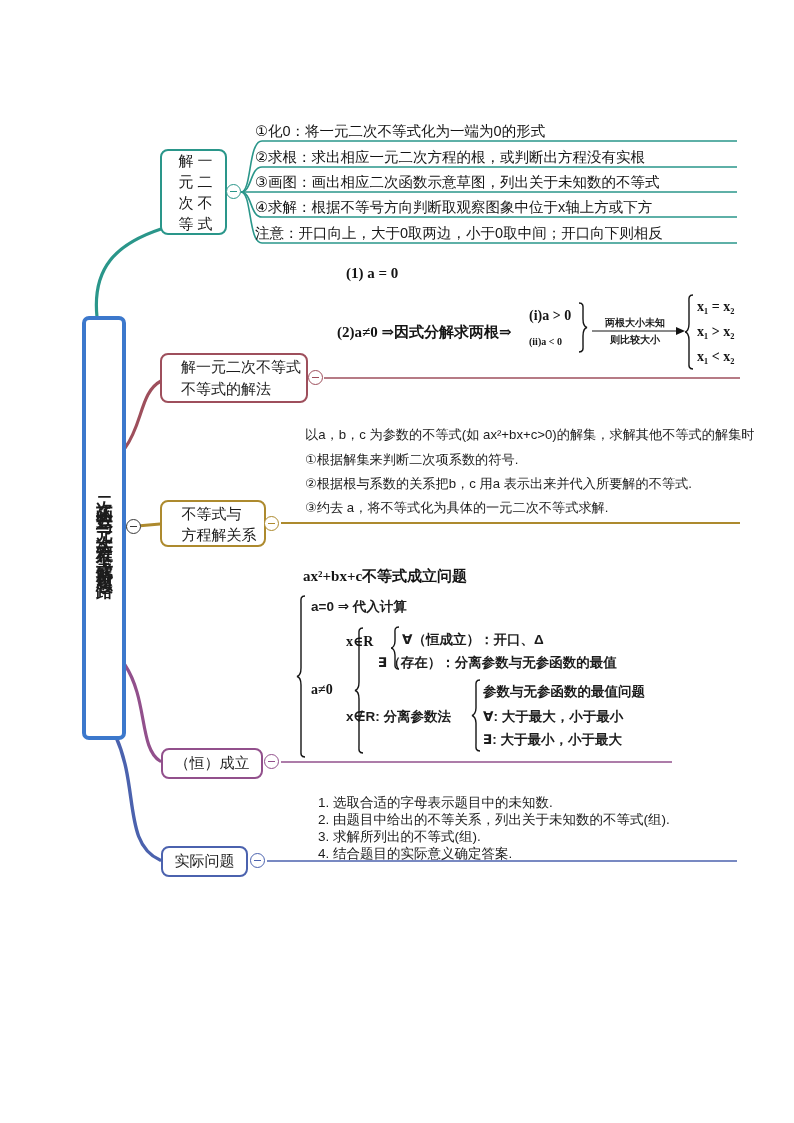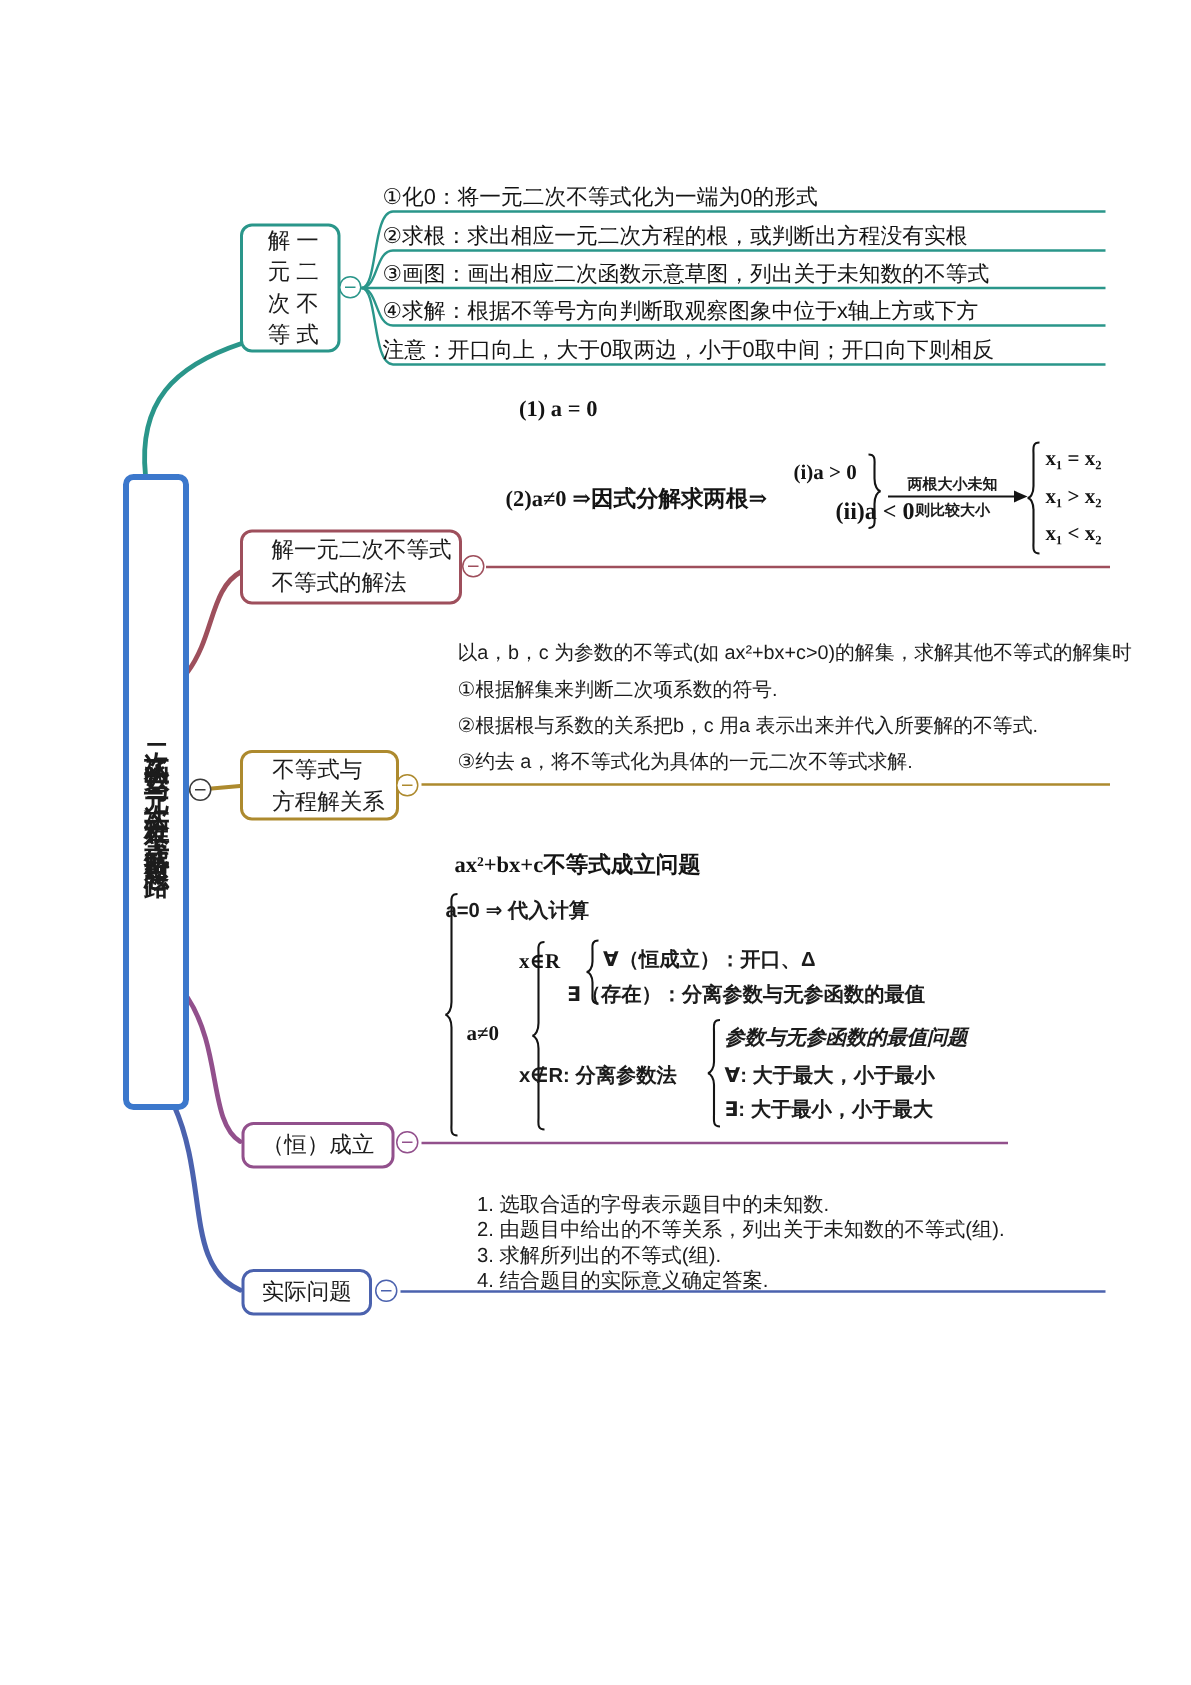--- a/index.html
+++ b/index.html
@@ -115,40 +115,40 @@
 
   <div class="txt t-item" style="left:255px;top:122px;">①化0：将一元二次不等式化为一端为0的形式</div>
   <div class="txt t-item" style="left:255px;top:148px;">②求根：求出相应一元二次方程的根，或判断出方程没有实根</div>
   <div class="txt t-item" style="left:255px;top:173px;">③画图：画出相应二次函数示意草图，列出关于未知数的不等式</div>
   <div class="txt t-item" style="left:255px;top:198px;">④求解：根据不等号方向判断取观察图象中位于x轴上方或下方</div>
   <div class="txt t-item" style="left:255px;top:224px;">注意：开口向上，大于0取两边，小于0取中间；开口向下则相反</div>
 
   <div class="txt math" style="left:346px;top:265px;font-size:15px;">(1)  a = 0</div>
   <div class="txt math" style="left:337px;top:323px;font-size:15px;">(2)a≠0 ⇒因式分解求两根⇒</div>
   <div class="txt math" style="left:529px;top:303px;font-size:14px;line-height:26px;">(i)a &gt; 0</div>
-  <div class="txt math" style="left:529px;top:329px;font-size:16px;line-height:26px;margin-left:28px;">(ii)a &lt; 0</div>
+  <div class="txt math" style="left:529px;top:329px;font-size:10px;line-height:26px;">(ii)a &lt; 0</div>
   <div class="txt arrow-label" style="left:593px;top:316px;">两根大小未知</div>
   <div class="txt arrow-label" style="left:593px;top:333px;">则比较大小</div>
   <div class="txt math" style="left:697px;top:299px;font-size:14px;">x₁ = x₂</div>
   <div class="txt math" style="left:697px;top:324px;font-size:14px;">x₁ &gt; x₂</div>
   <div class="txt math" style="left:697px;top:349px;font-size:14px;">x₁ &lt; x₂</div>
 
   <div class="txt gold-line" style="left:305px;top:426px;">以a，b，c 为参数的不等式(如 ax²+bx+c&gt;0)的解集，求解其他不等式的解集时</div>
   <div class="txt gold-line" style="left:305px;top:451px;">①根据解集来判断二次项系数的符号.</div>
   <div class="txt gold-line" style="left:305px;top:475px;">②根据根与系数的关系把b，c 用a 表示出来并代入所要解的不等式.</div>
   <div class="txt gold-line" style="left:305px;top:499px;">③约去 a，将不等式化为具体的一元二次不等式求解.</div>
 
   <div class="txt math" style="left:303px;top:567px;font-size:15px;">ax²+bx+c不等式成立问题</div>
-  <div class="txt hold-item" style="left:297px;top:598px;">a=0 ⇒ 代入计算</div>
+  <div class="txt hold-item" style="left:311px;top:598px;">a=0 ⇒ 代入计算</div>
   <div class="txt math" style="left:346px;top:633px;font-size:14px;">x∈R</div>
   <div class="txt hold-item" style="left:402px;top:631px;">∀（恒成立）：开口、Δ</div>
   <div class="txt hold-item" style="left:378px;top:654px;">∃（存在）：分离参数与无参函数的最值</div>
   <div class="txt math" style="left:311px;top:682px;font-size:14px;">a≠0</div>
   <div class="txt hold-item" style="left:346px;top:708px;">x∉R:  分离参数法</div>
-  <div class="txt hold-item" style="left:483px;top:683px;font-style:italic;">参数与无参函数的最值问题</div>
+  <div class="txt hold-item" style="left:483px;top:683px;">参数与无参函数的最值问题</div>
   <div class="txt hold-item" style="left:483px;top:708px;">∀:  大于最大，小于最小</div>
   <div class="txt hold-item" style="left:483px;top:731px;">∃:  大于最小，小于最大</div>
 
   <div class="txt prac-line" style="left:285px;top:794px;">1. 选取合适的字母表示题目中的未知数.</div>
   <div class="txt prac-line" style="left:285px;top:811px;">2. 由题目中给出的不等关系，列出关于未知数的不等式(组).</div>
   <div class="txt prac-line" style="left:285px;top:828px;">3. 求解所列出的不等式(组).</div>
   <div class="txt prac-line" style="left:285px;top:845px;">4. 结合题目的实际意义确定答案.</div>
 
 </div>
 

